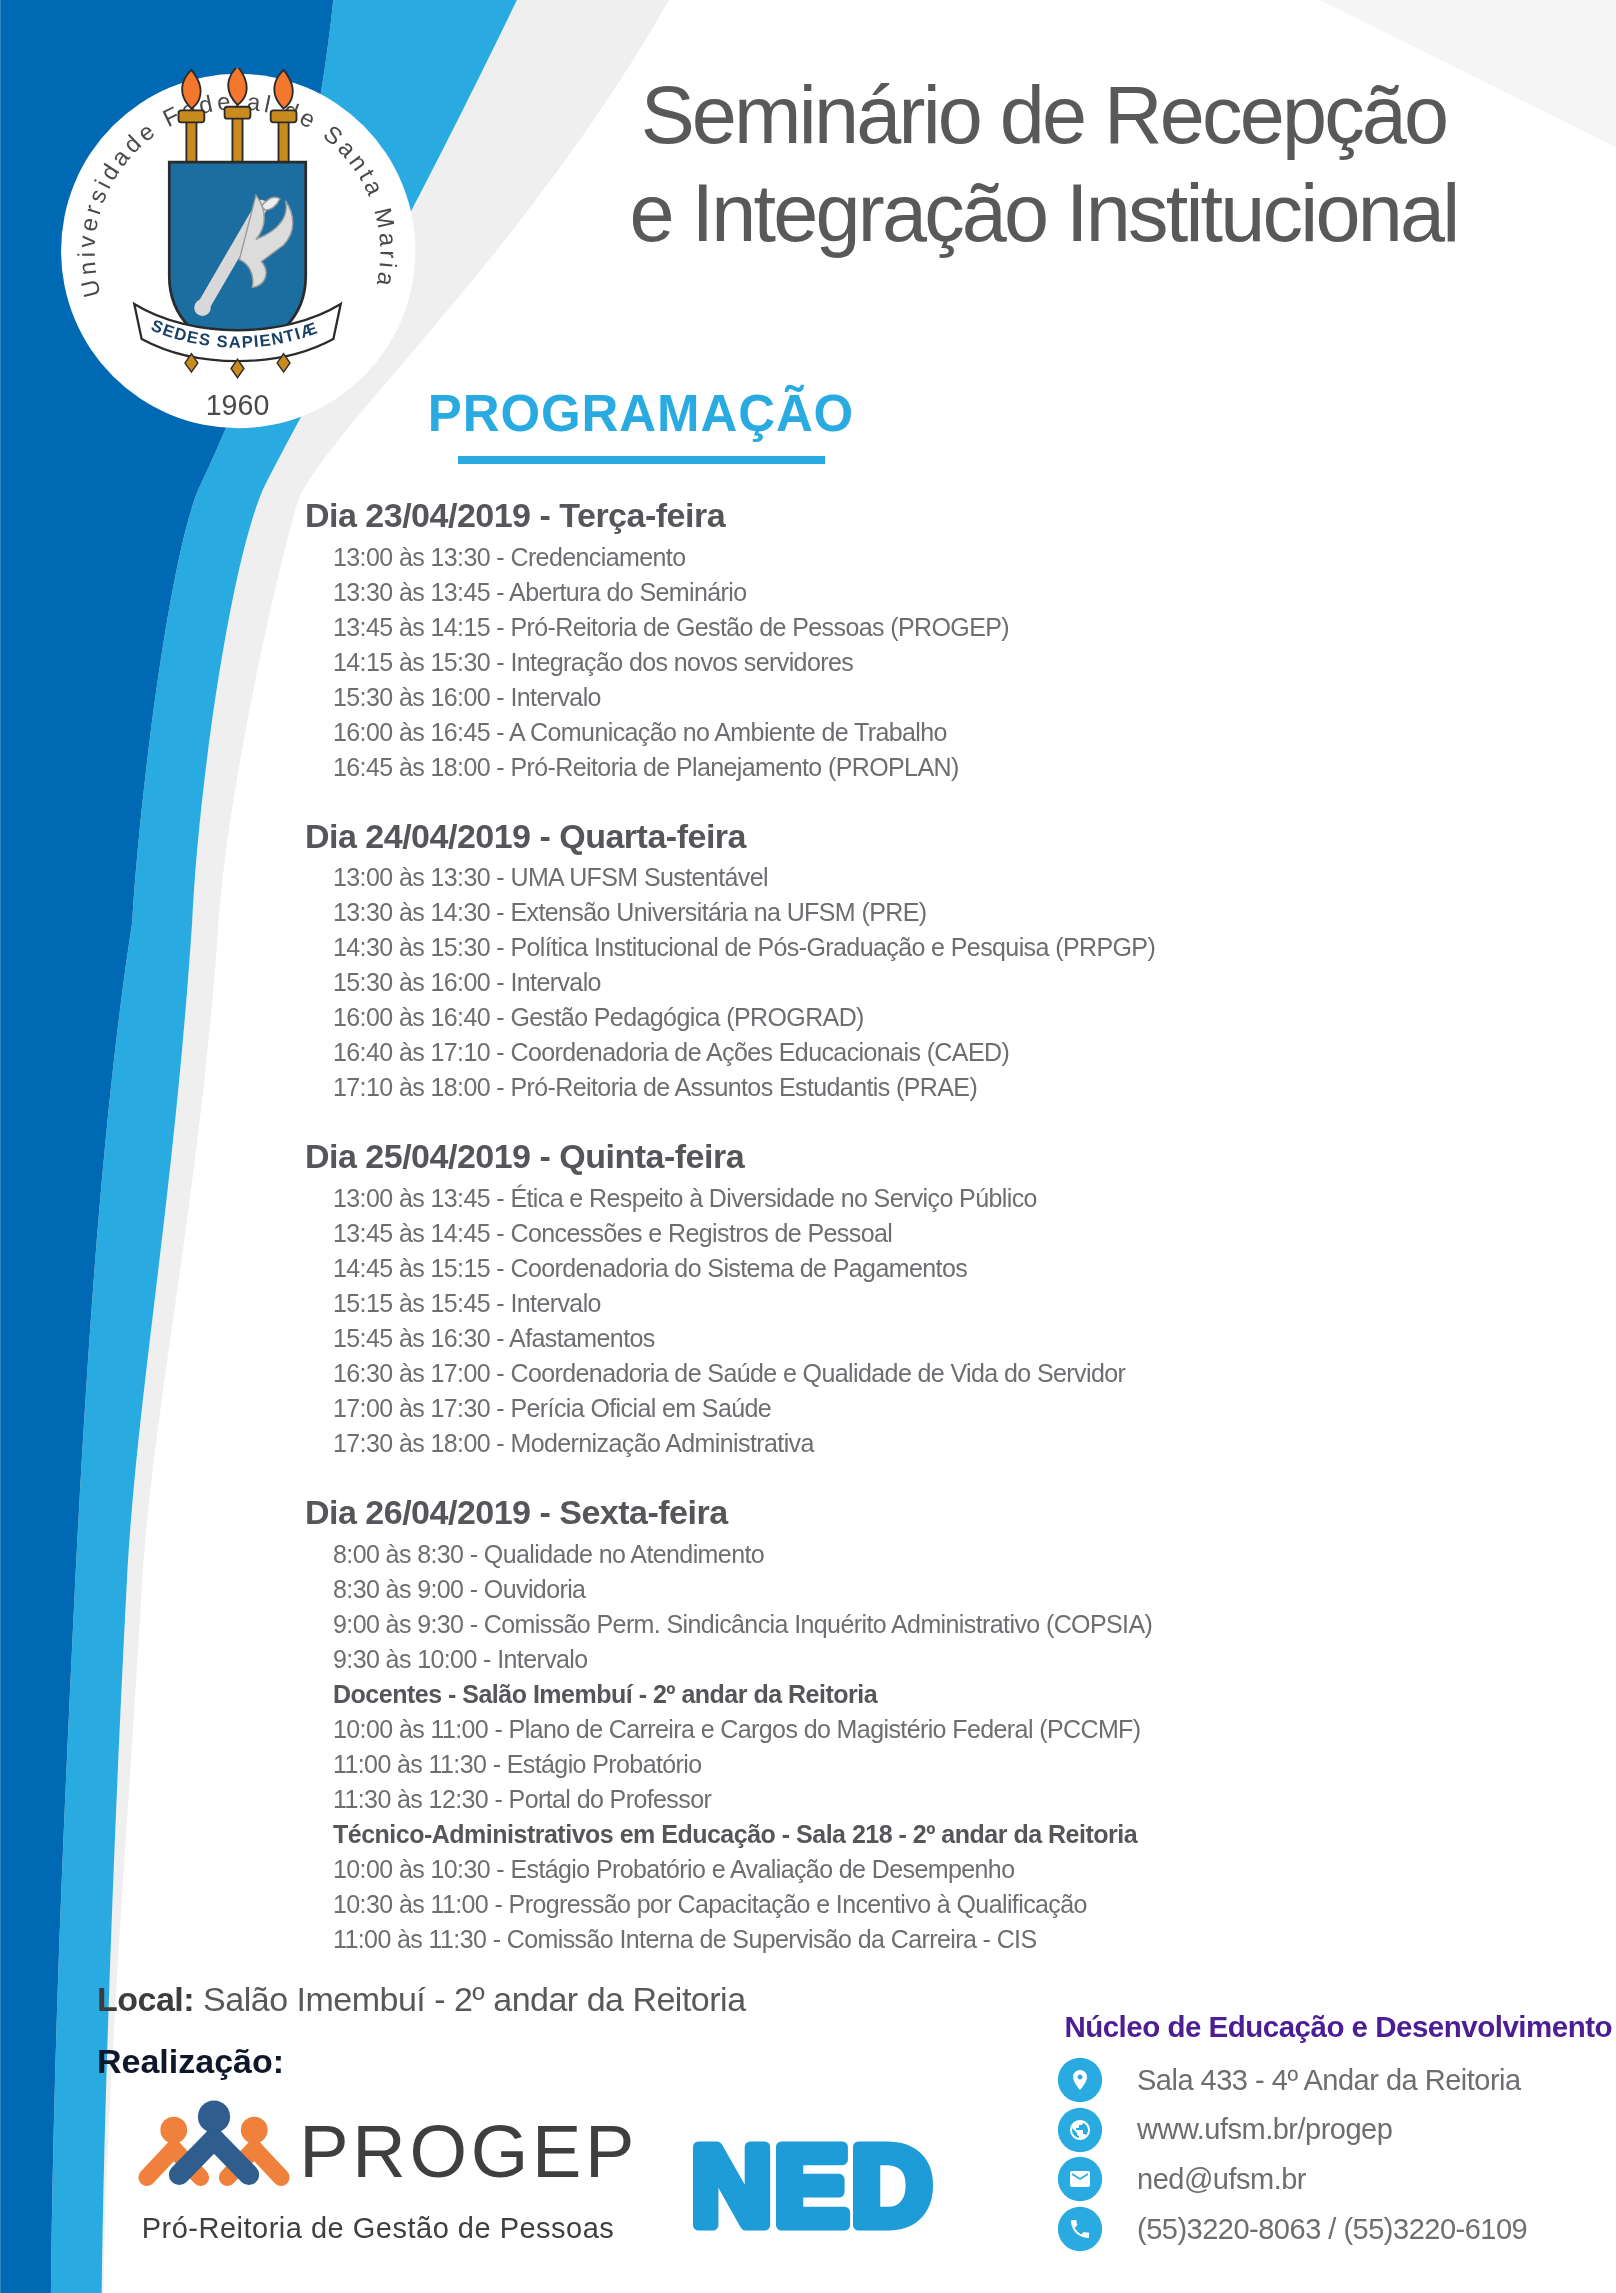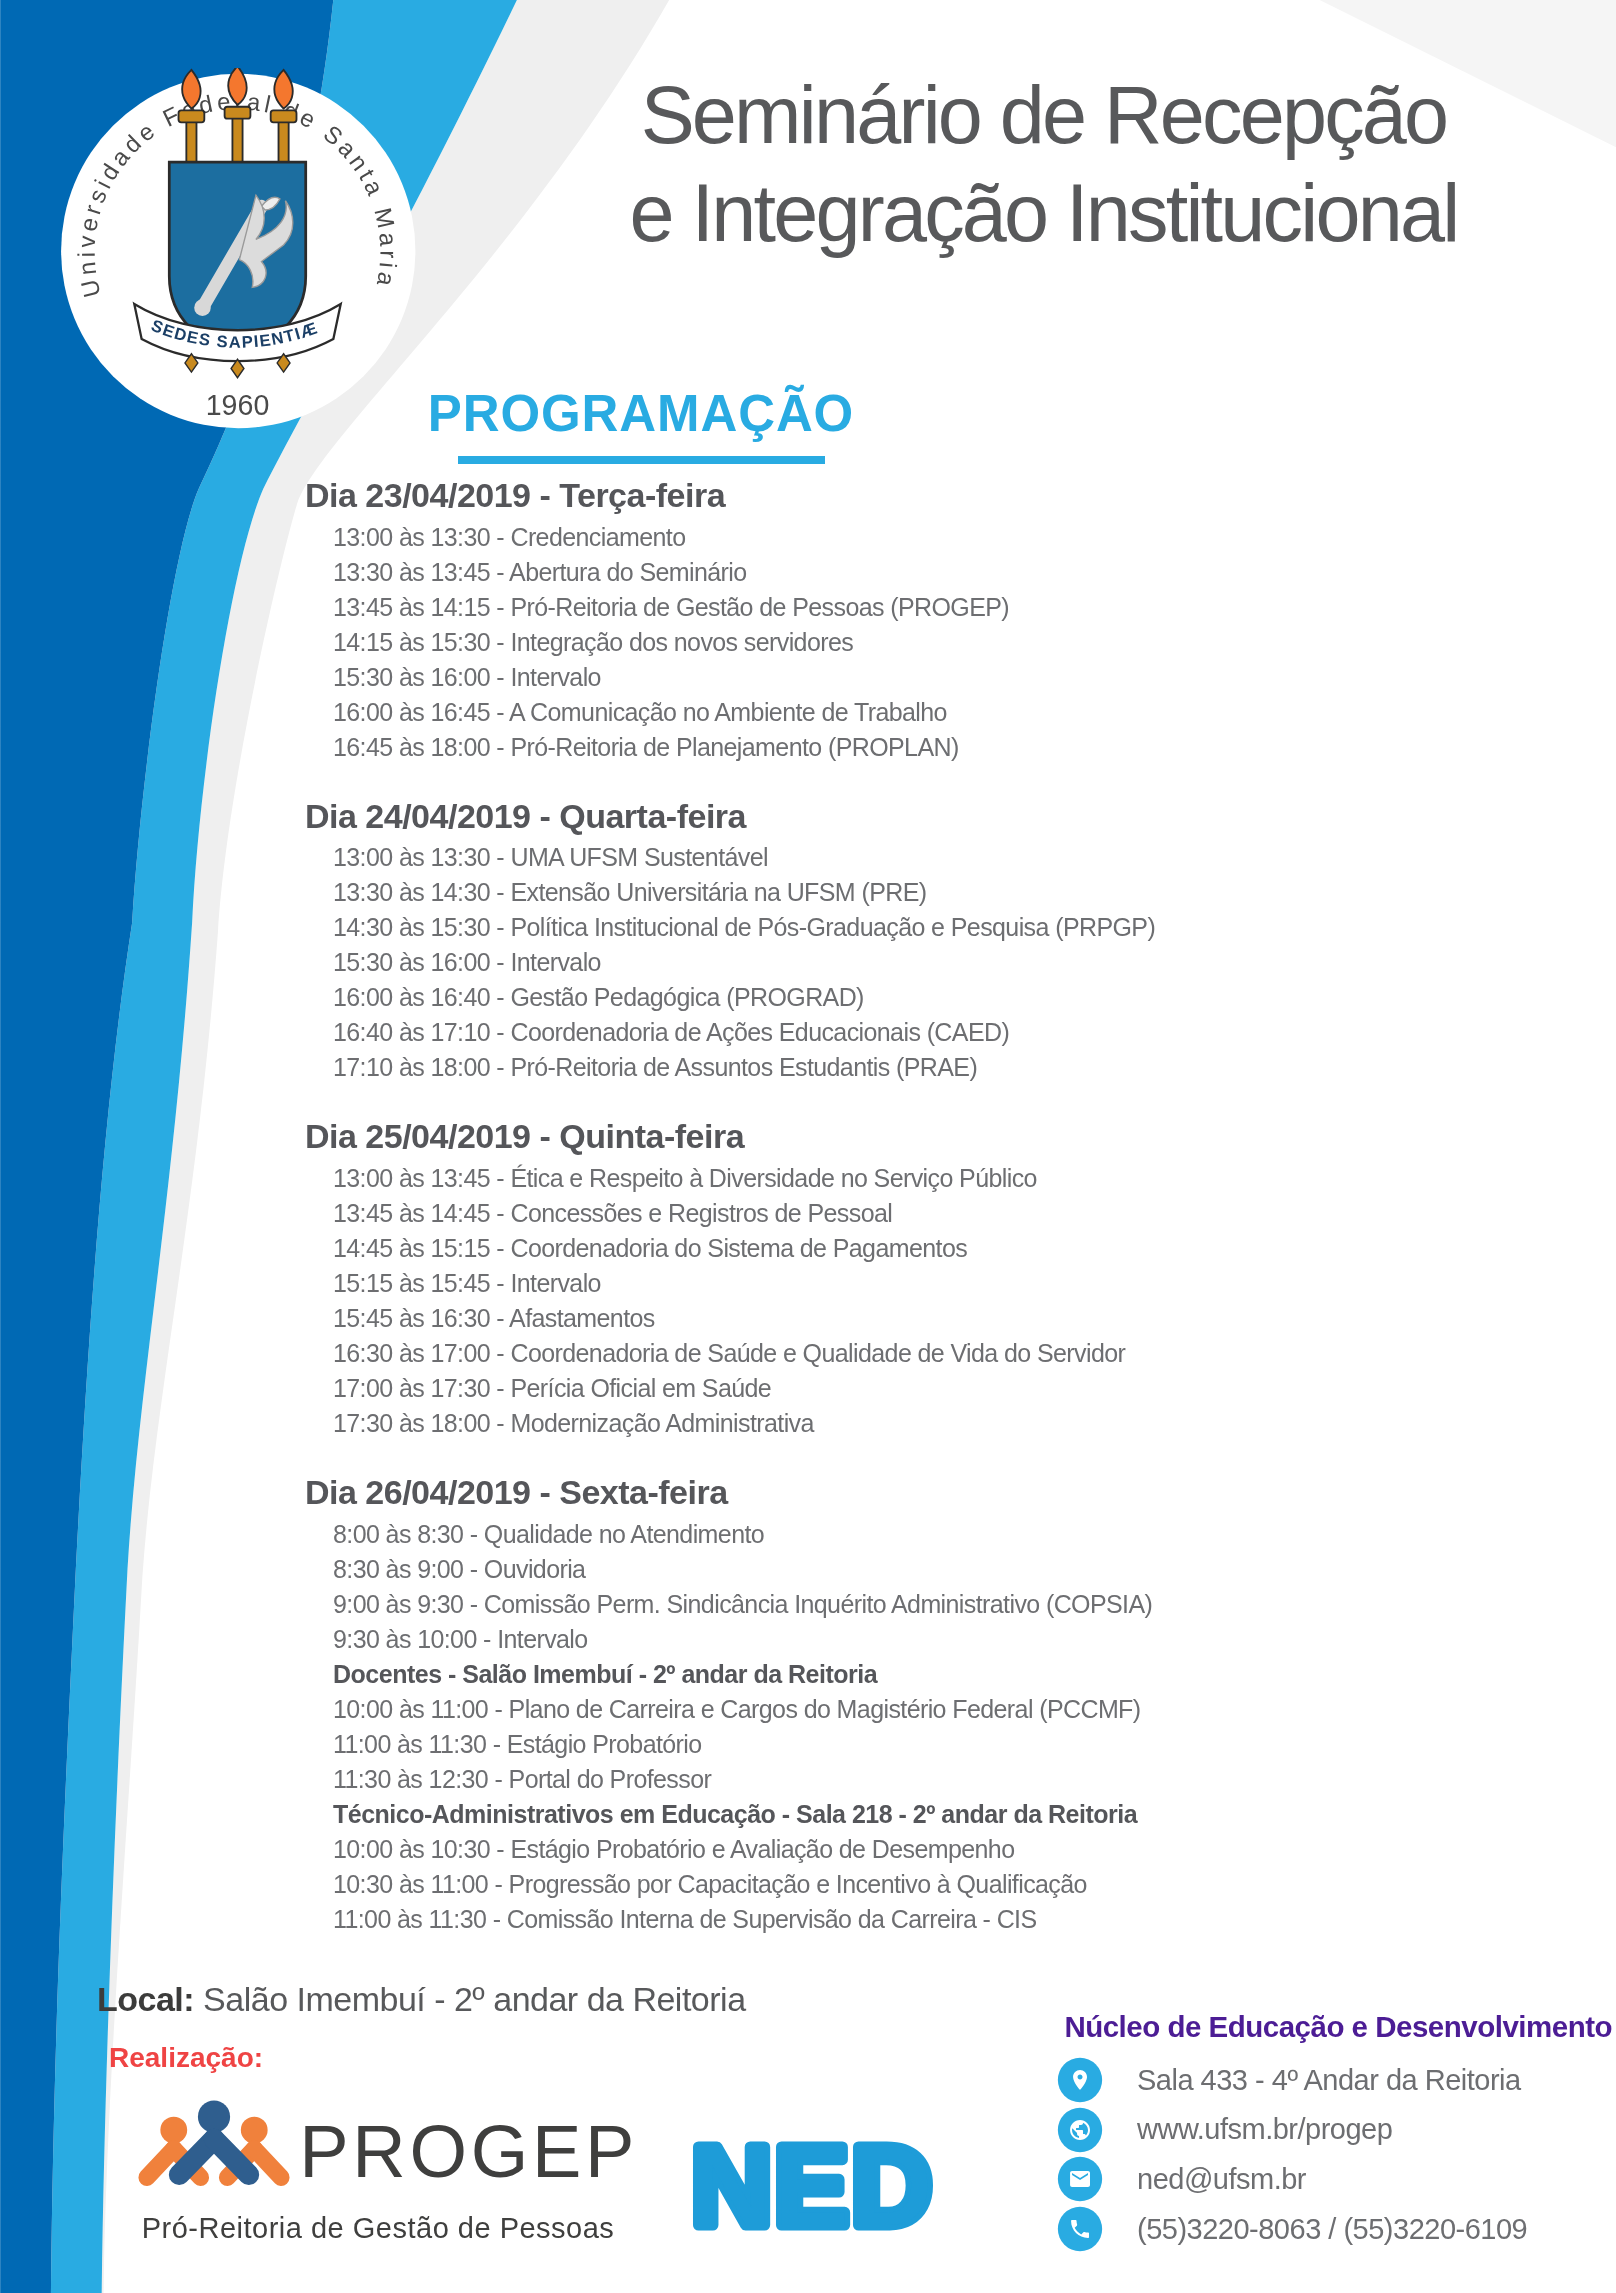--- a/index.html
+++ b/index.html
@@ -10,28 +10,28 @@
 
   .title{position:absolute;left:545px;top:66px;width:997px;text-align:center;
          color:#58595B;font-size:81px;line-height:98px;letter-spacing:-2.8px;font-weight:400;}
   .prog-wrap{position:absolute;left:295px;top:384px;width:692px;text-align:center;}
   .prog-heading{color:#29ABE2;font-size:51px;letter-spacing:0.9px;font-weight:700;}
   .prog-underline{width:367px;height:8.3px;background:#29ABE2;margin:13px auto 0 auto;}
 
   .schedule{position:absolute;left:305px;top:475px;width:1292px;}
   .day{margin-bottom:31px;}
   .day-header{color:#55565A;font-size:34px;font-weight:bold;line-height:41px;margin-bottom:3.7px;
-              letter-spacing:-0.5px;white-space:nowrap;}
+              letter-spacing:-0.5px;white-space:nowrap;margin-top:20px;}
   .item{color:#6D6E71;font-size:25px;line-height:35px;letter-spacing:-0.6px;white-space:nowrap;margin-left:28px;}
   .item.subheader{color:#55565A;font-weight:bold;letter-spacing:-0.5px;}
 
   .local-line{position:absolute;left:97px;top:1980px;font-size:34px;letter-spacing:-0.5px;white-space:nowrap;}
   .local-label{font-weight:bold;color:#3C3C3B;}
   .local-value{color:#58595B;}
-  .realizacao{position:absolute;left:109px;top:2042px;font-size:28px;font-weight:bold;color:#ef4444;}
+  .realizacao{position:absolute;left:97px;top:2042px;font-size:34px;font-weight:bold;color:#0f172a;}
 
   .progep{position:absolute;left:138px;top:2097px;}
   .progep-row{display:flex;align-items:center;justify-content:space-between;}
   .progep-name{color:#3F3F3E;font-size:74px;letter-spacing:3.7px;font-weight:400;margin-left:9.2px;}
   .progep-tagline{color:#3F3F3E;font-size:29px;margin-top:5.5px;margin-left:3.7px;letter-spacing:0.5px;}
 
   .ned{position:absolute;left:665px;top:2118px;}
 
   .contact{position:absolute;left:1057px;top:2010px;width:554px;}
   .contact-title{color:#4c1d95;font-size:29.5px;font-weight:bold;letter-spacing:-0.5px;margin-bottom:13px;

